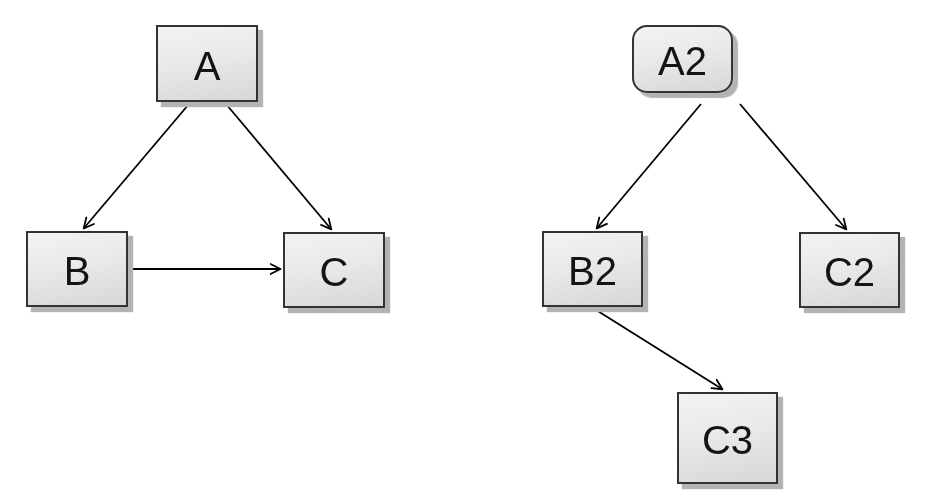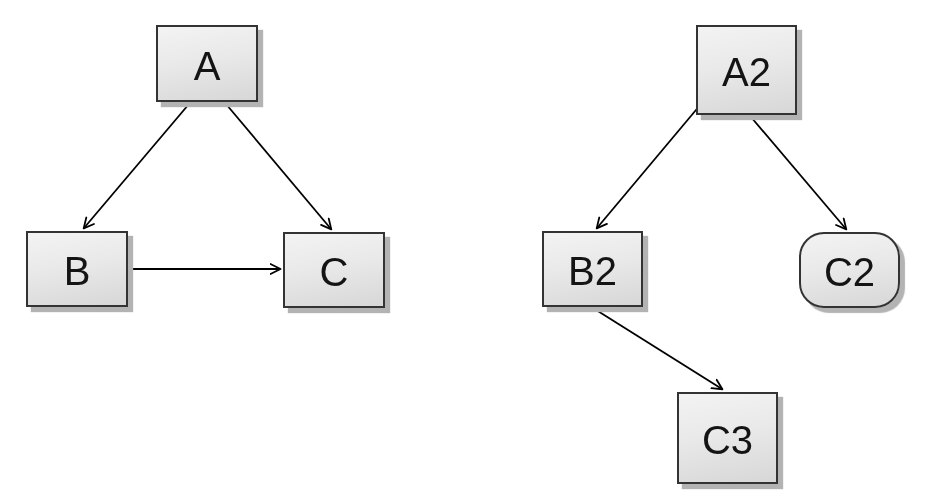--- a/index.html
+++ b/index.html
@@ -37,23 +37,23 @@
     line-height: 1;
     color: #141414;
     user-select: none;
     margin-top: 4px;
   }
   
   .n-a  { left: 156px; top: 25px;  width: 102px; height: 77px; }
   .n-b  { left: 26px;  top: 231px; width: 102px; height: 76px; }
   .n-c  { left: 283px; top: 232px; width: 102px; height: 76px; }
   
-  .n-a2 { left: 696px; top: 25px;  width: 101px; height: 90px; }
+  .n-a2 { left: 632px; top: 25px;  width: 101px; height: 68px; border-radius: 15px; }
   .n-b2 { left: 542px; top: 231px; width: 101px; height: 76px; }
-  .n-c2 { left: 799px; top: 232px; width: 101px; height: 76px; border-radius: 25px; }
+  .n-c2 { left: 799px; top: 232px; width: 101px; height: 76px; }
   .n-c3 { left: 677px; top: 392px; width: 101px; height: 92px; }
 </style>
 </head>
 <body>
 
 <div class="stage">
 
   <svg class="edges-layer" width="940" height="504" viewBox="0 0 940 504" xmlns="http://www.w3.org/2000/svg">
     <defs>
       <marker id="arrowhead" markerUnits="userSpaceOnUse" markerWidth="14" markerHeight="14" refX="10.5" refY="6" orient="auto">

